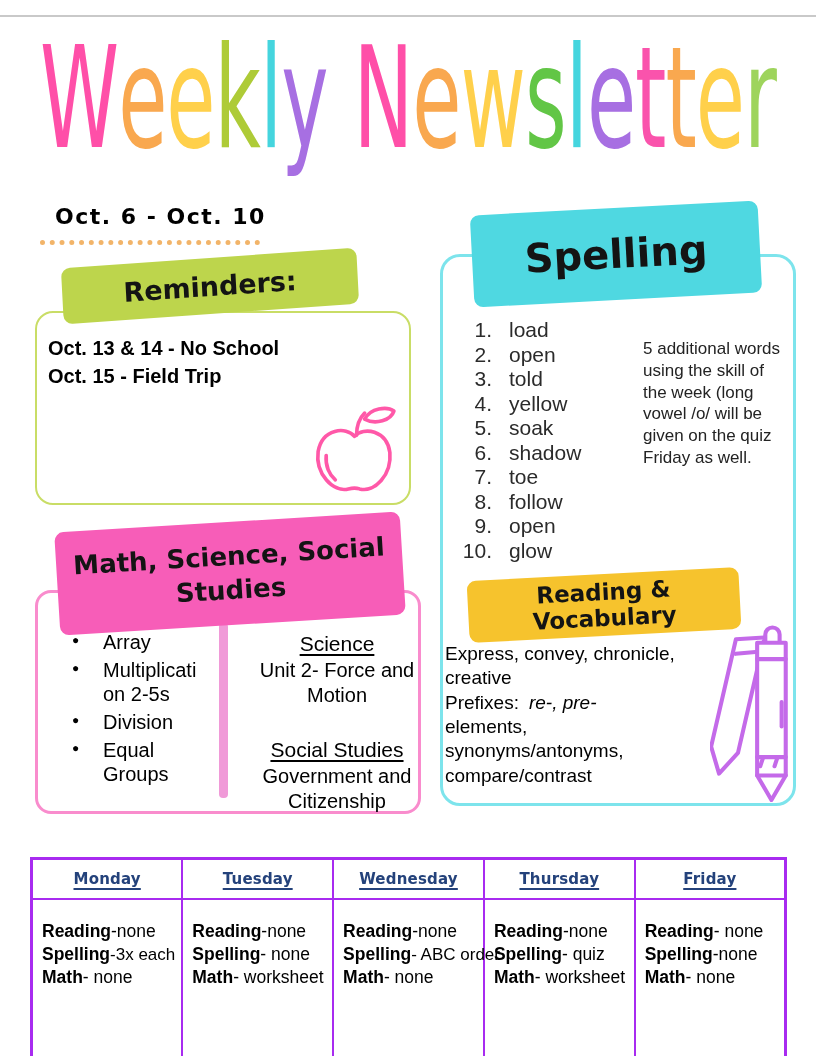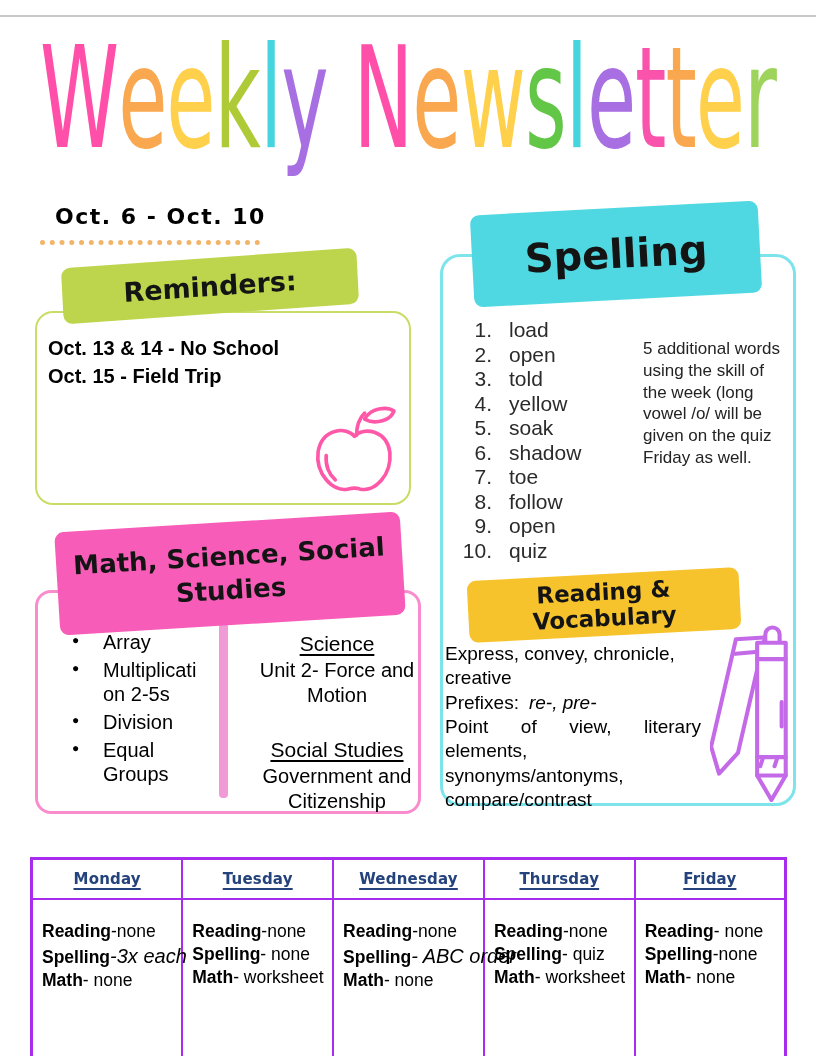--- a/index.html
+++ b/index.html
@@ -67,21 +67,21 @@
         table-layout:fixed;z-index:2;}
   #schedule th,#schedule td{border:2.4px solid var(--c-table,#a82bf0);}
   #schedule{border:3px solid var(--c-table,#a82bf0);}
   #schedule th{height:36px;font-size:15px;font-weight:700;color:var(--c-navy,#24427b);
         text-decoration:underline;text-underline-offset:4px;text-decoration-thickness:2px;
         font-family:"DejaVu Sans",sans-serif;letter-spacing:.2px;}
   #schedule td{height:154px;vertical-align:top;padding:20px 4px 0 9px;}
   .sched-line{font-size:17.5px;line-height:1.3;white-space:nowrap;}
   .sched-line .lbl{font-weight:700;}
   .sched-line .val{font-weight:400;}
-  .sched-line .val.small{font-size:20px;font-style:italic;}
+  .sched-line .val.small{font-size:17px;}
 </style>
 </head>
 <body>
 
 <div id="page">
 
   <div id="top-line"></div>
 
   <div id="title"><span class="title-letter" style="color: rgb(255, 79, 168);">W</span><span class="title-letter" style="color: rgb(249, 168, 79);">e</span><span class="title-letter" style="color: rgb(255, 208, 75);">e</span><span class="title-letter" style="color: rgb(174, 203, 55);">k</span><span class="title-letter" style="color: rgb(69, 213, 222);">l</span><span class="title-letter" style="color: rgb(167, 111, 226);">y</span><span class="title-letter sp"> </span><span class="title-letter" style="color: rgb(255, 79, 168);">N</span><span class="title-letter" style="color: rgb(249, 168, 79);">e</span><span class="title-letter" style="color: rgb(255, 208, 75);">w</span><span class="title-letter" style="color: rgb(98, 198, 70);">s</span><span class="title-letter" style="color: rgb(69, 213, 222);">l</span><span class="title-letter" style="color: rgb(167, 111, 226);">e</span><span class="title-letter" style="color: rgb(250, 83, 172);">t</span><span class="title-letter" style="color: rgb(249, 168, 79);">t</span><span class="title-letter" style="color: rgb(255, 208, 75);">e</span><span class="title-letter" style="color: rgb(158, 212, 92);">r</span></div>
 
@@ -159,33 +159,32 @@
       <li>
         <span class="num">8.</span>
         <span class="word">follow</span>
       </li>
       <li>
         <span class="num">9.</span>
         <span class="word">open</span>
       </li>
       <li>
         <span class="num">10.</span>
-        <span class="word">quiz</span>
+        <span class="word">glow</span>
       </li>
     </ol>
   <div id="spelling-note">5 additional words using the skill of the week (long vowel /o/ will be given on the quiz Friday as well.</div>
 
   <div id="rv-label" class="hl-label">
     <span>Reading &amp; Vocabulary</span>
   </div>
   <div id="rv-text">
       <div class="rv-line">Express, convey, chronicle,</div>
       <div class="rv-line">creative</div>
       <div class="rv-line"><span>Prefixes:</span><span class="rv-italic">re-, pre-</span></div>
-      <div class="rv-line rv-just"><span>Point</span><span>of</span><span>view,</span><span>literary</span></div>
       <div class="rv-line">elements,</div>
       <div class="rv-line">synonyms/antonyms,</div>
       <div class="rv-line">compare/contrast</div>
     </div>
   <svg id="pens-doodle" viewBox="0 0 78 192" fill="none" stroke="currentColor" stroke-width="4" stroke-linecap="round" stroke-linejoin="round">
     <g transform="rotate(13 24 100)">
       <path d="M10,34 L37,26 L37,142 M10,34 L10,142 M10,142 L23.5,166 L37,142"></path>
       <path d="M13,48 L34,41"></path>
     </g>
     <path d="M54,36 v-8 a7,7 0 0 1 14,0 v8" fill="#ffffff"></path>

